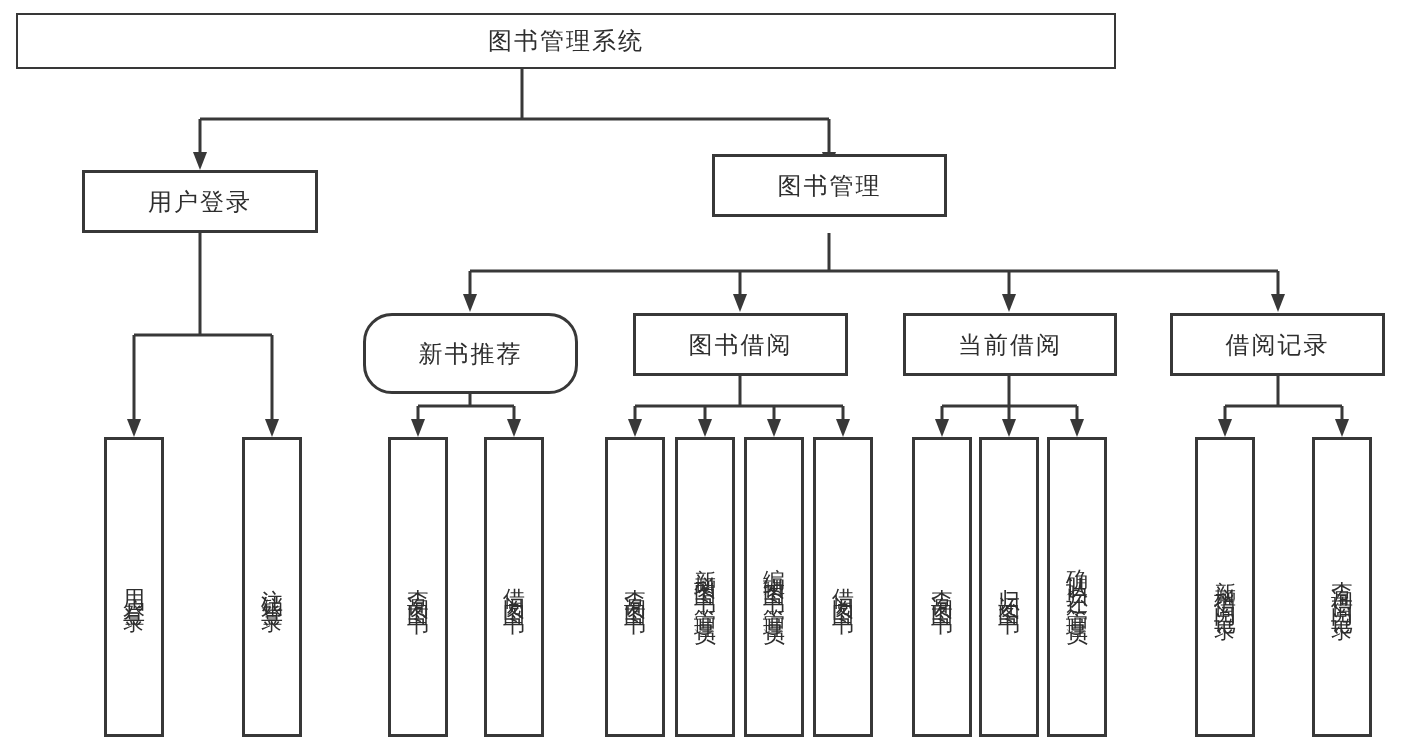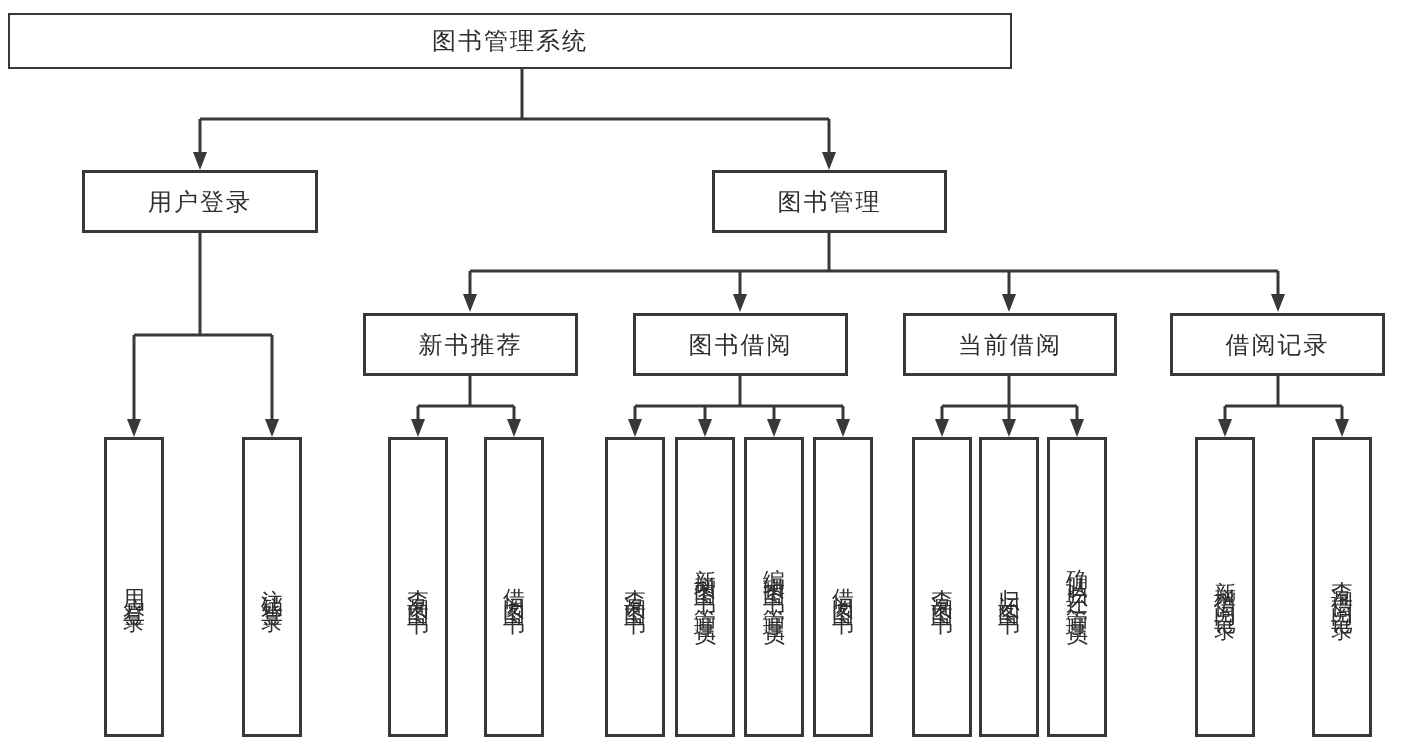--- a/index.html
+++ b/index.html
@@ -120,26 +120,26 @@
       <polygon points="1002,419 1016,419 1009,437"></polygon>
       <polygon points="1070,419 1084,419 1077,437"></polygon>
     </g>
     <g>
       <path d="M1278 376 V406 M1225 406 H1342 M1225 406 V420 M1342 406 V420"></path>
       <polygon points="1218,419 1232,419 1225,437"></polygon>
       <polygon points="1335,419 1349,419 1342,437"></polygon>
     </g>
   </svg>
 
-  <div class="hbox" style="left:8px; top:13px; width:1004px; height:56px; border-width:2px;text-align:center;">图书管理系统</div>
+  <div class="hbox" style="left:16px; top:13px; width:1100px; height:56px; border-width:2px;text-align:center;">图书管理系统</div>
 
   <div class="hbox" style="left:82px; top:170px; width:236px; height:63px;">用户登录</div>
-  <div class="hbox" style="left:712px; top:170px; width:235px; height:63px;">图书管理</div>
+  <div class="hbox" style="left:712px; top:154px; width:235px; height:63px;">图书管理</div>
 
-  <div class="hbox" style="left:363px; top:313px; width:215px; height:63px;">新书推荐</div>
+  <div class="hbox" style="left:363px; top:313px; width:215px; height:81px;border-radius:29px;">新书推荐</div>
   <div class="hbox" style="left:633px; top:313px; width:215px; height:63px;">图书借阅</div>
   <div class="hbox" style="left:903px; top:313px; width:214px; height:63px;">当前借阅</div>
   <div class="hbox" style="left:1170px; top:313px; width:215px; height:63px;">借阅记录</div>
 
   <div class="vbox" style="left:104px;">用户登录</div>
   <div class="vbox" style="left:242px;">注销登录</div>
 
   <div class="vbox" style="left:388px;">查询图书</div>
   <div class="vbox" style="left:484px;">借阅图书</div>
 

